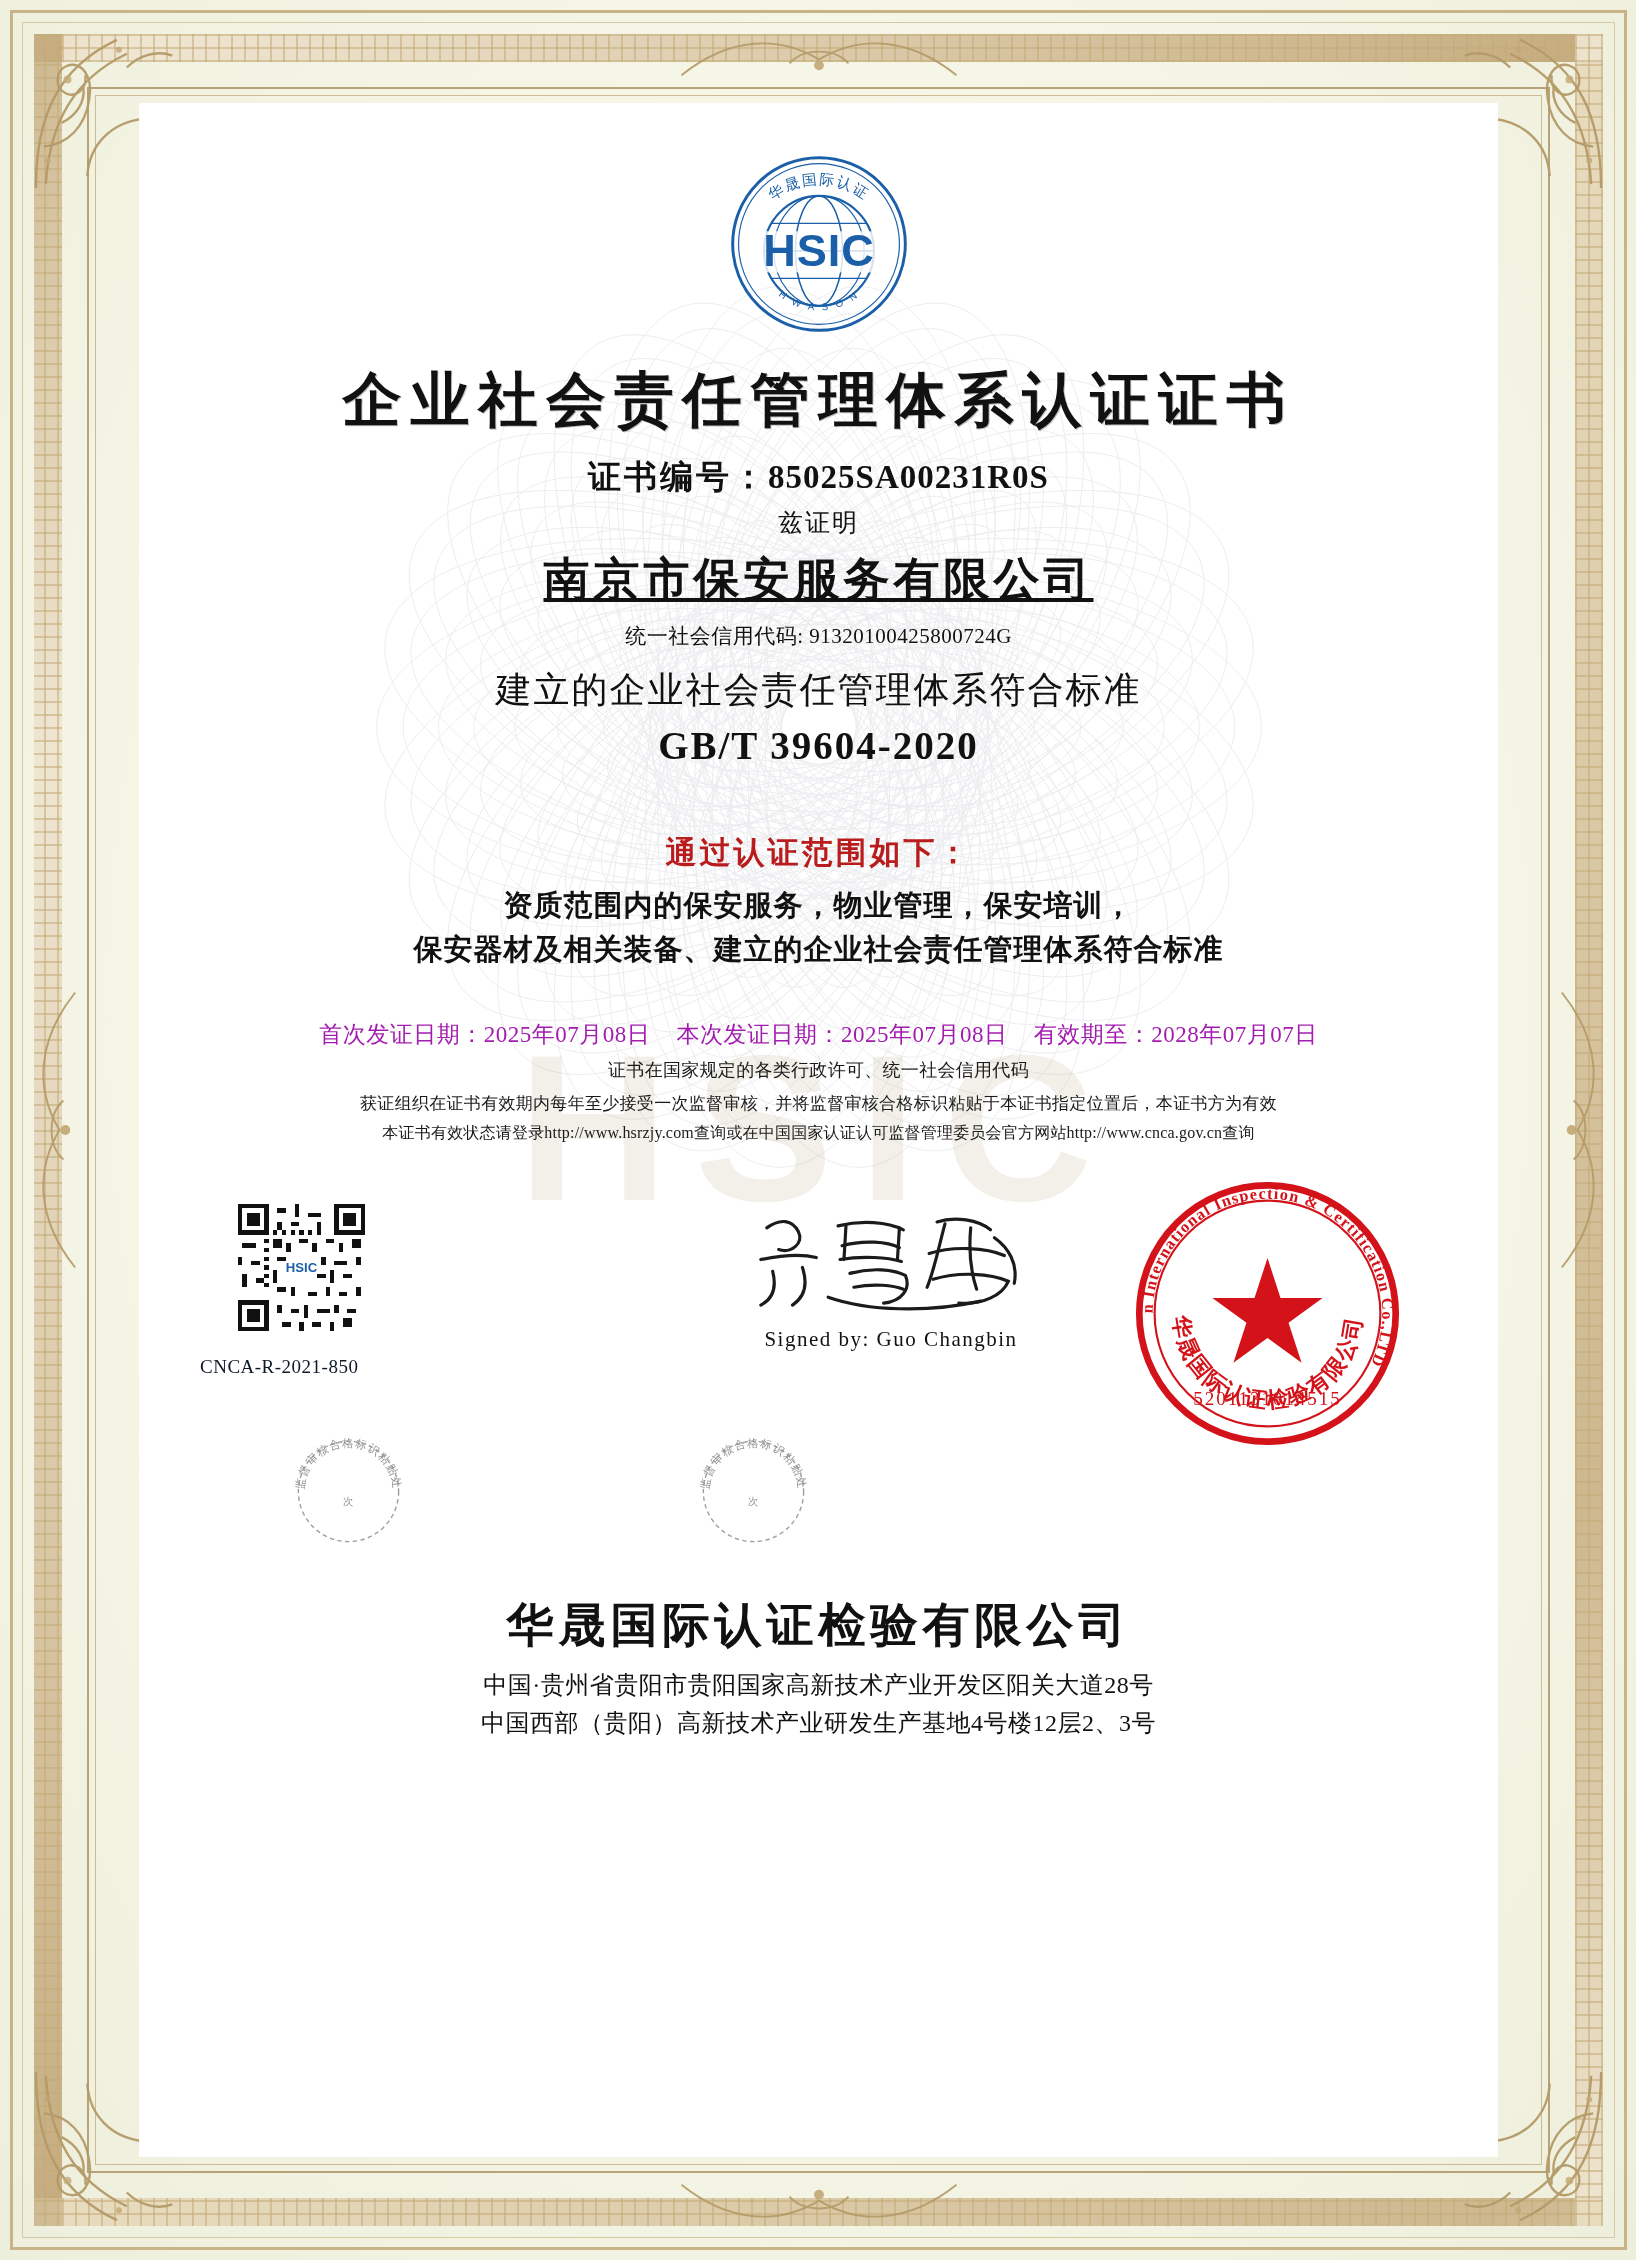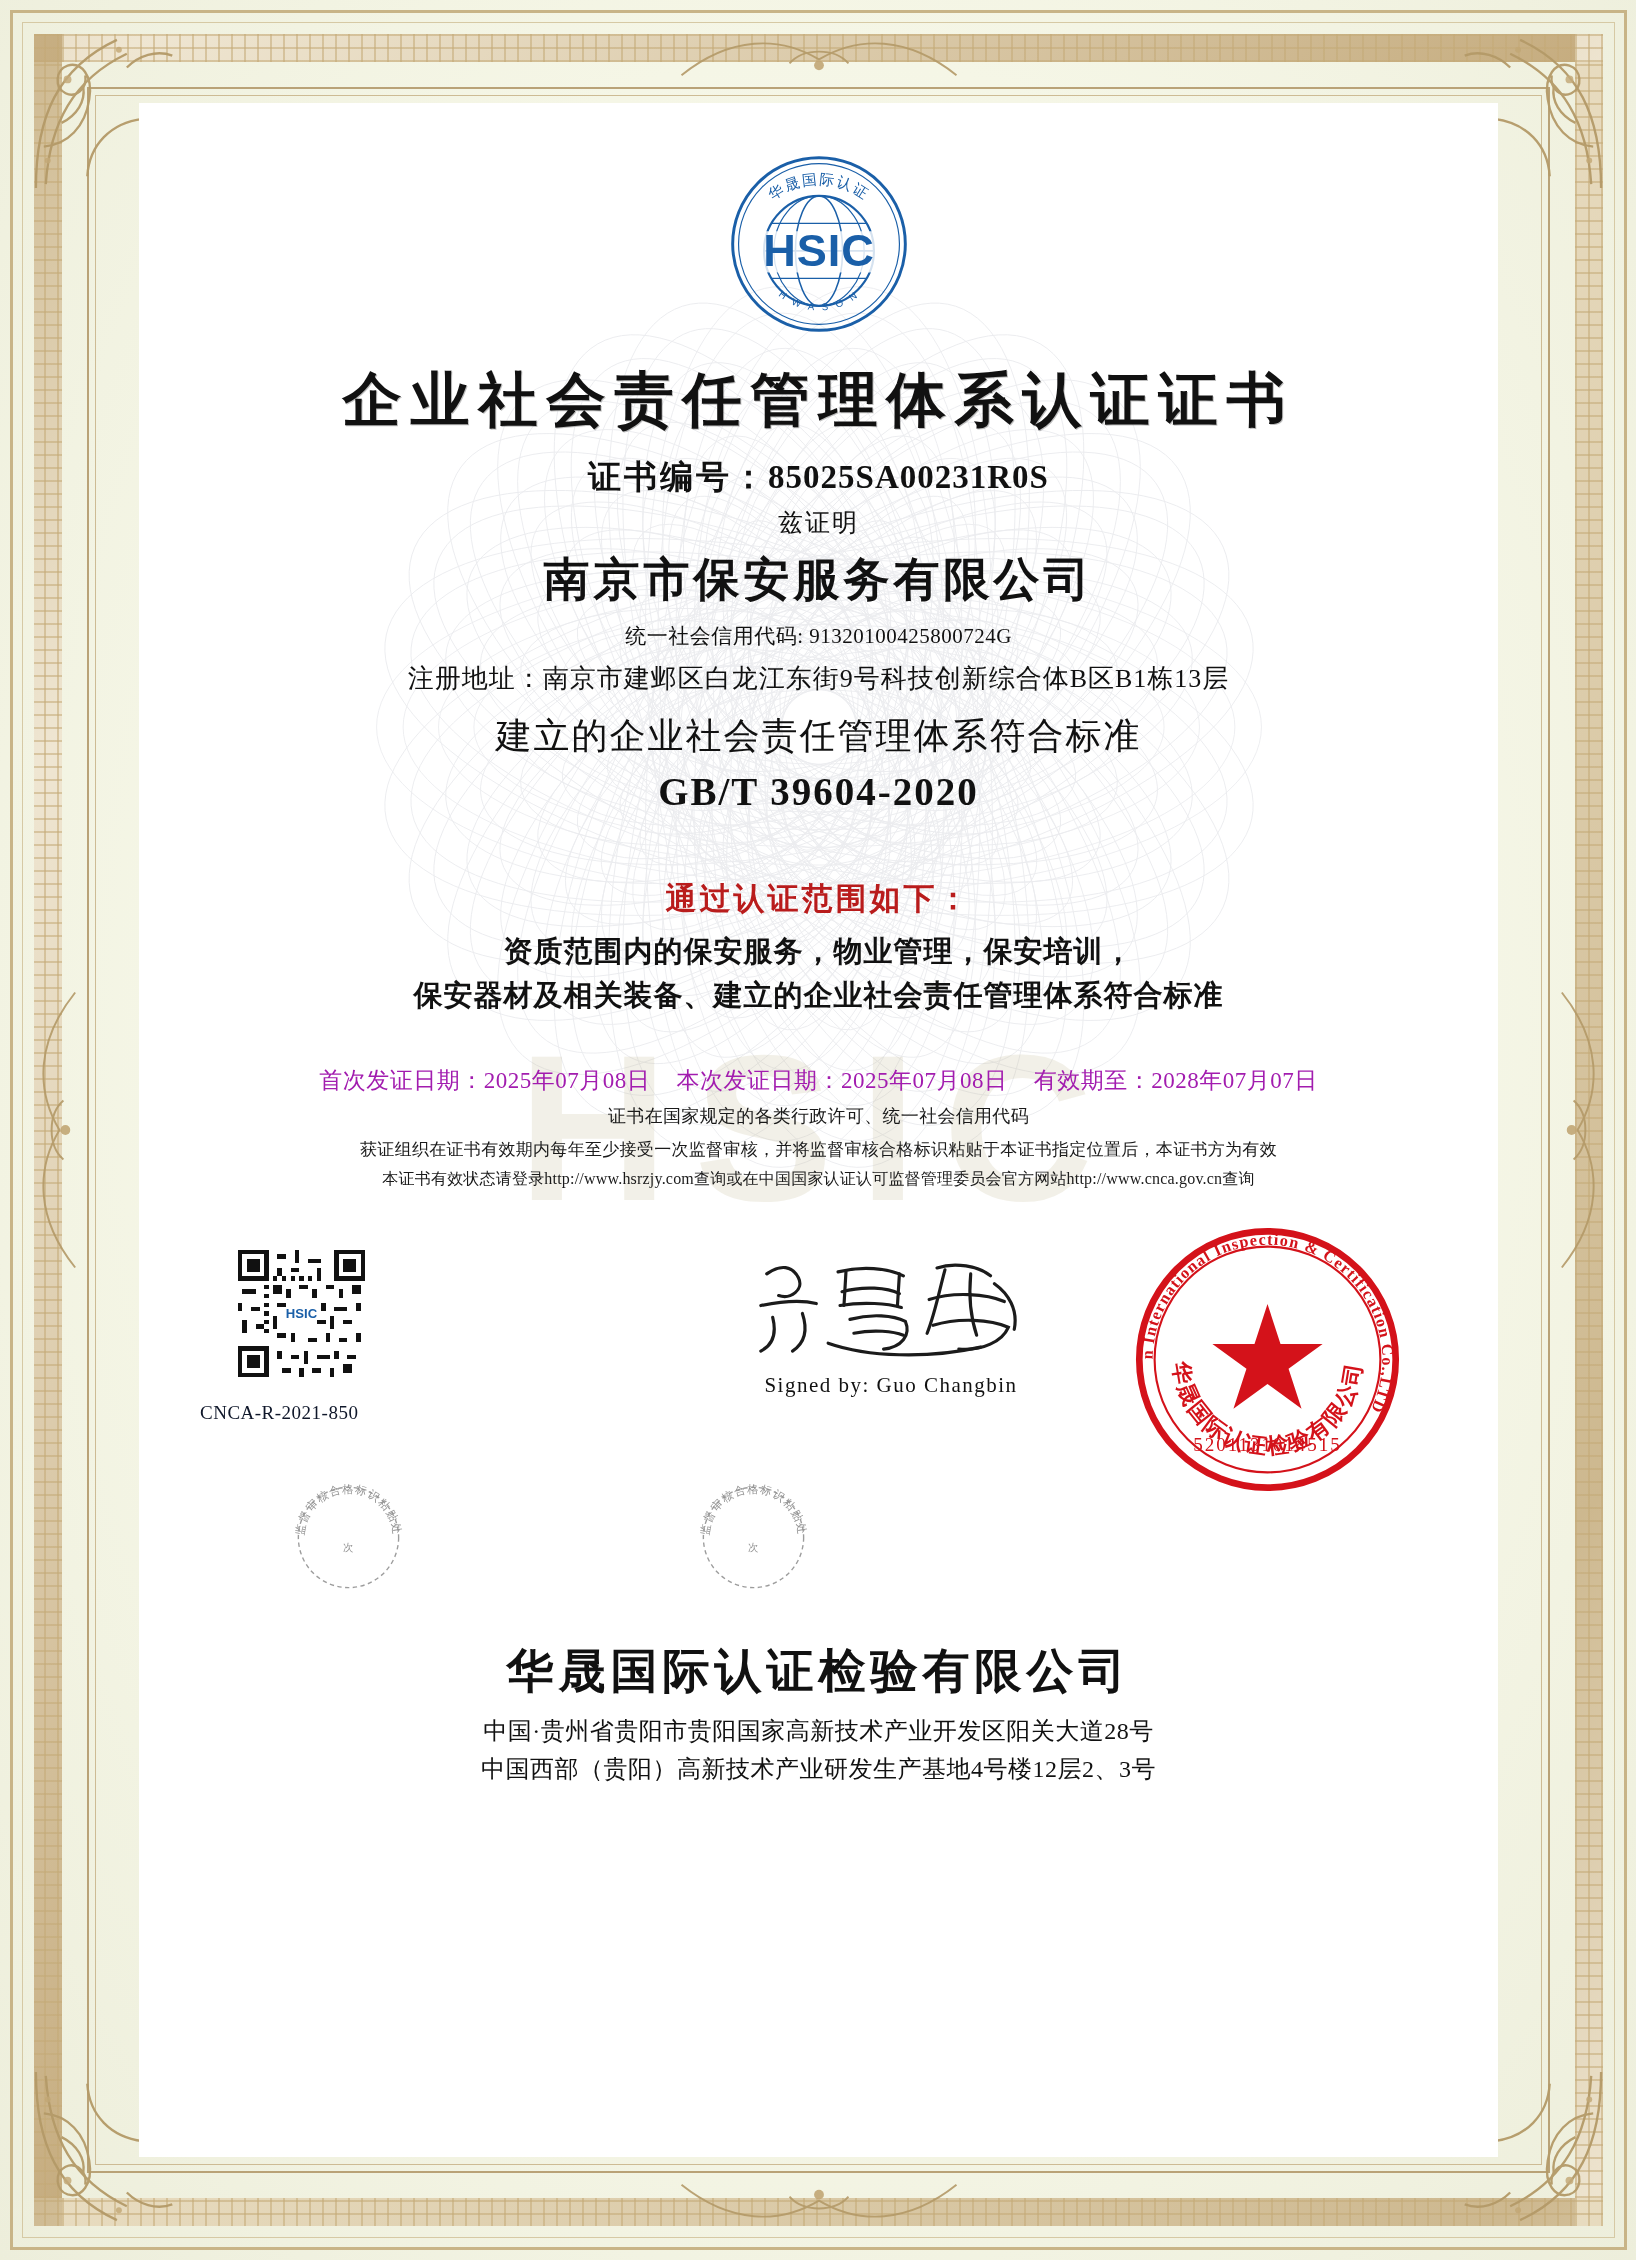--- a/index.html
+++ b/index.html
@@ -165,20 +165,21 @@
     color: #111;
     margin: 6px 0 2px;
     letter-spacing: 2px;
   }
   .company {
     font-size: 46px;
     font-weight: bold;
     letter-spacing: 4px;
     color: #111;
     margin: 10px 0 6px;
+    text-decoration: underline;
   }
   .credit-code {
     font-size: 21px;
     color: #111;
     letter-spacing: 0.5px;
     margin: 11px 0;
   }
   .address {
     font-size: 26px;
     color: #111;
@@ -515,21 +516,20 @@
       <div class="cert-no">
         <span class="label">证书编号：</span><span class="value">85025SA00231R0S</span>
       </div>
 
       <div class="hereby">兹证明</div>
 
       <div class="company">南京市保安服务有限公司</div>
 
       <div class="credit-code">统一社会信用代码: 91320100425800724G</div>
 
-      <div class="address">注册地址：南京市建邺区白龙江东街9号科技创新综合体B区B1栋13层</div>
 
       <div class="standard-line">建立的企业社会责任管理体系符合标准</div>
 
       <div class="standard-code">GB/T 39604-2020</div>
 
       <div class="scope-title">通过认证范围如下：</div>
       <div class="scope-line">资质范围内的保安服务，物业管理，保安培训，</div>
       <div class="scope-line">保安器材及相关装备、建立的企业社会责任管理体系符合标准</div>
 
       <div class="dates">

